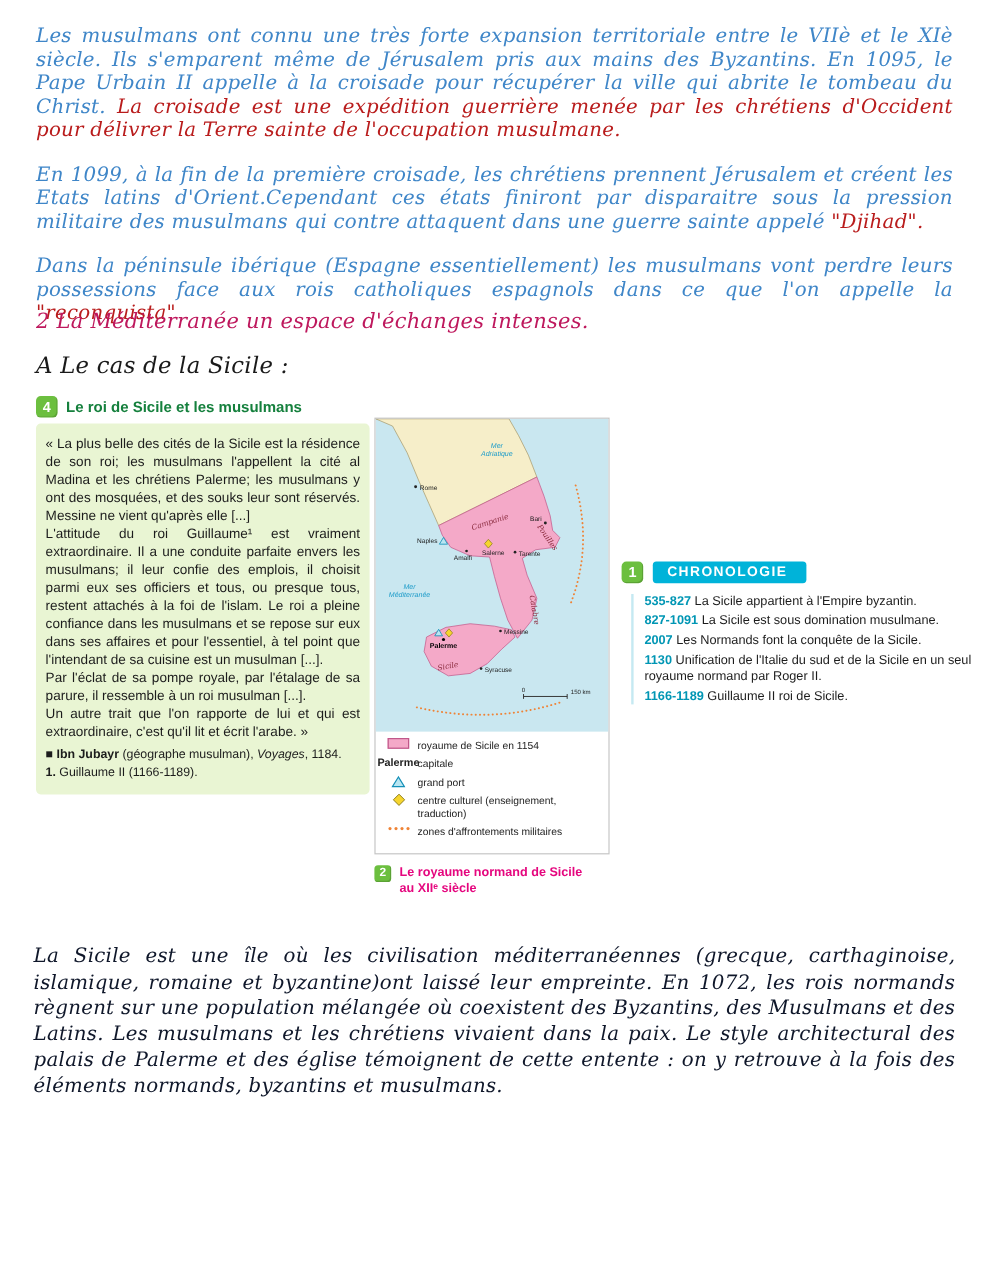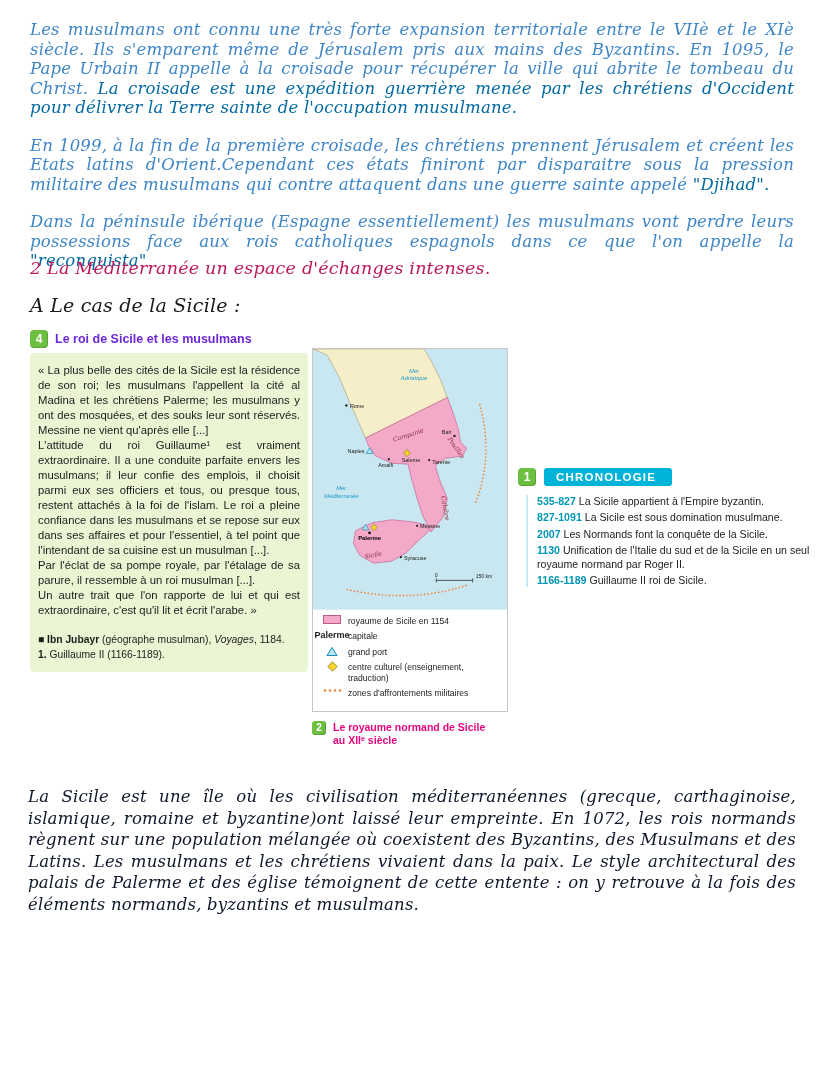--- a/index.html
+++ b/index.html
@@ -23,21 +23,21 @@
     position: absolute;
     left: 30px; top: 20px; width: 764px;
   }
   .intro p {
     font-size: 16.5px;
     line-height: 19.5px;
     text-align: justify;
     color: #3f86c8;
     margin-bottom: 18px;
   }
-  .red  { color: #0369a1; }
+  .red  { color: #b91c1c; }
   .heading-green {
     position: absolute; left: 30px; top: 258px;
     font-size: 17.5px; font-weight: normal; color: #be185d;
   }
   .heading-black {
     position: absolute; left: 30px; top: 294px;
     font-size: 19px; font-weight: normal; color: #1a1a1a;
   }
   .conclusion {
     position: absolute; left: 28px; top: 786px; width: 768px;
@@ -55,32 +55,32 @@
     background: #6cbf3f;
     border-radius: 4px;
     color: #fff; font-weight: bold; font-size: 12px;
     box-shadow: inset -1px -1px 0 rgba(0,0,0,0.15);
   }
   .badge.small { width: 14px; height: 14px; font-size: 10px; border-radius: 3px; }
 
   
   .doc4 { position: absolute; left: 30px; top: 330px; width: 278px; }
   .doc-header { display: flex; align-items: center; gap: 7px; margin-bottom: 5px; }
-  .doc-title { color: #6d28d9; font-weight: bold; font-size: 12.5px; }
+  .doc-title { color: #15803d; font-weight: bold; font-size: 12.5px; }
   .quote-box {
     background: #e9f5d3;
     border-radius: 4px;
     padding: 10px 8px;
     font-size: 11.3px;
     line-height: 15px;
     text-align: justify;
     color: #1c1c1c;
   }
   .quote-box p { margin: 0; }
-  .quote-box .source { margin-top: 14px; font-size: 10.3px; text-align: left; }
+  .quote-box .source { margin-top: 4px; font-size: 10.3px; text-align: left; }
   .quote-box .footnote { margin-top: 0; font-size: 10.3px; text-align: left; }
 
   
   .map-figure { position: absolute; left: 312px; top: 348px; width: 196px; }
   .map-box { background: #fff; border: 1px solid #c6c6c6; }
   .map-box svg.map { display: block; width: 100%; height: auto; }
   .legend { padding: 5px 6px 8px 6px; }
   .legend-row { display: flex; align-items: flex-start; gap: 3px; margin-bottom: 4px; font-size: 8.6px; color: #222; }
   .legend-sym { width: 26px; flex: none; display: flex; justify-content: center; align-items: center; }
   .legend-capital { font-weight: bold; font-size: 9px; }

